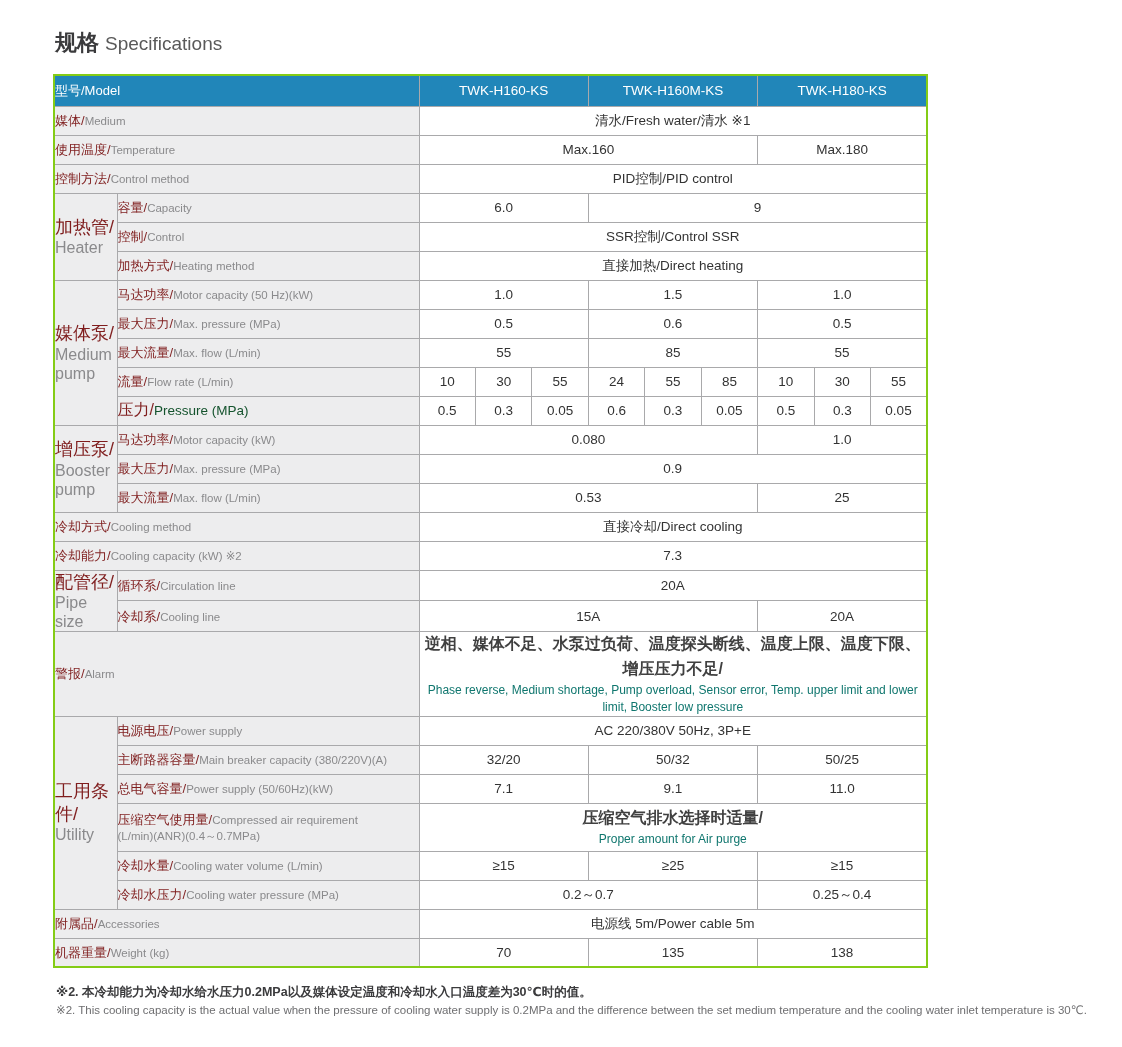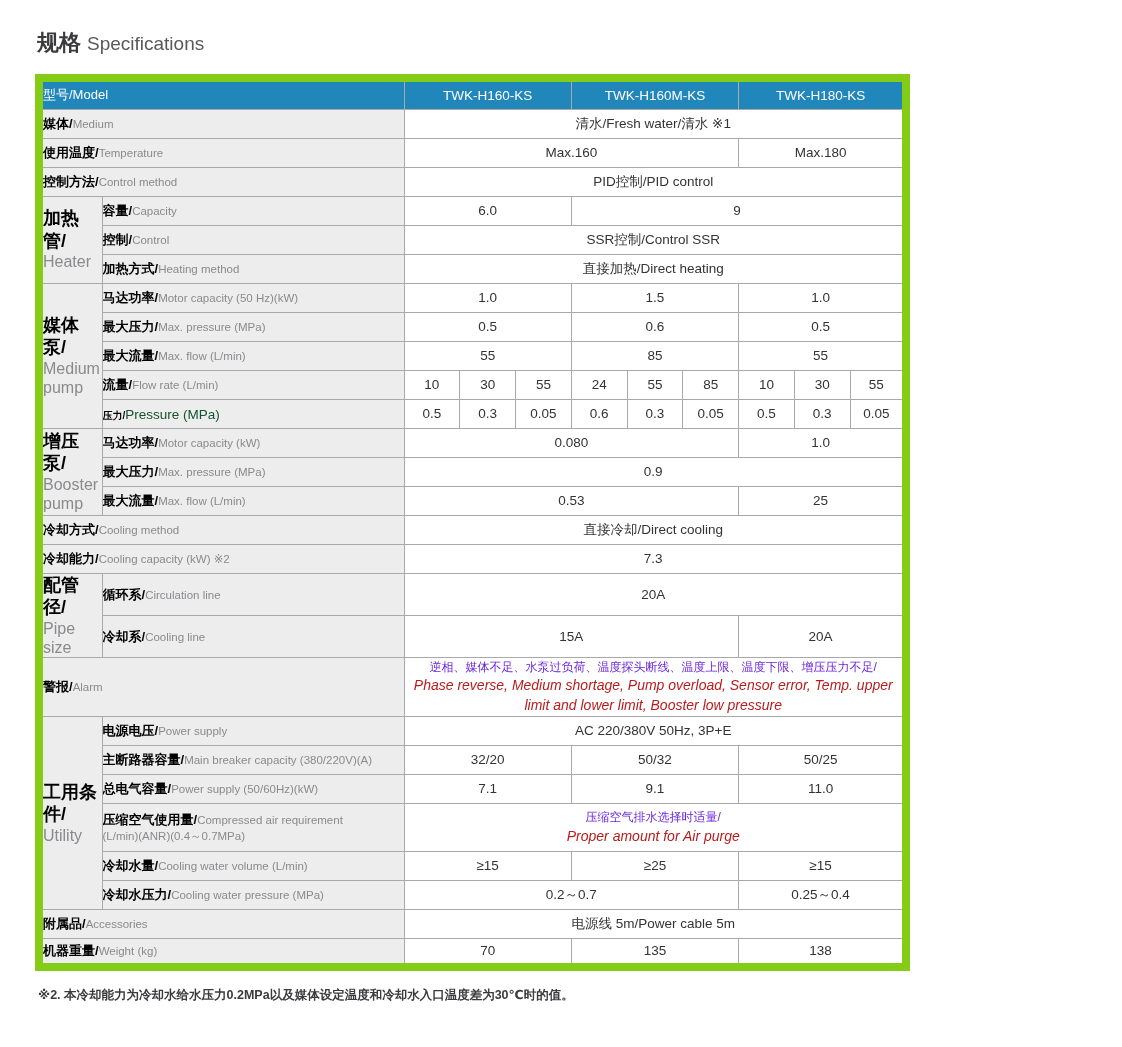--- a/index.html
+++ b/index.html
@@ -1,42 +1,42 @@
 <!DOCTYPE html>
 <html><head>
 <meta charset="utf-8">
 <style>
   html,body{margin:0;padding:0;background:#fff;}
   body{width:1122px;height:1047px;overflow:hidden;
        font-family:"Liberation Sans","DejaVu Sans",sans-serif;color:#3b3b3d;}
-  .page{padding:28px 20px 0 35px;}
+  .page{padding:28px 20px 0 35px;margin-left:18px;}
   .title{margin:0 0 16px 2px;}
   .t-zh{font-size:22px;font-weight:bold;color:#3a3a3c;}
   .t-en{font-size:19px;color:#595959;margin-left:6px;}
-  table.spec{border-collapse:collapse;table-layout:fixed;width:875px;border:8px solid #84cc16;}
+  table.spec{border-collapse:collapse;table-layout:fixed;width:875px;border:2px solid #84cc16;}
   table.spec tr{height:29px;}
   table.spec tr.hh{height:31px;}
   table.spec tr.h58{height:58px;}
   table.spec tr.h48{height:48px;}
   table.spec td{border:1px solid #a9a9ab;vertical-align:middle;padding:0;overflow:hidden;}
   td.hl,td.hm{background:#2186b9;color:#fff;border-color:#8c8c8e;}
   td.hl{text-align:left;padding-left:9px;font-size:13px;}
   td.hm{text-align:center;font-size:13.5px;}
   td.lbl{background:#ededee;text-align:left;padding-left:9px;padding-right:4px;}
   td.grp{background:#ededee;text-align:left;padding:2px 2px 2px 7px;}
   td.val{background:#fff;text-align:center;font-size:13.5px;color:#333;}
-  .zh{font-weight:bold;color:#000000;font-size:13px;}
+  .zh{font-weight:normal;color:#7f1d1d;font-size:13px;}
   .en{color:#8a8a8c;font-size:11.5px;}
   .en2{display:block;color:#8a8a8c;font-size:11.5px;line-height:1.25;}
   td.grp .zh{display:block;font-size:18px;line-height:1.25;}
   td.grp .en{display:block;font-size:16px;line-height:1.2;}
-  td.lbl.strongline .zh{font-size:10px;}
+  td.lbl.strongline .zh{font-size:16px;}
   td.lbl.strongline .en{color:#14532d;font-size:13.5px;font-weight:normal;}
-  .v-zh{display:block;font-size:12px;color:#6d28d9;line-height:1.55;}
-  .v-en{display:block;font-size:14px;color:#b91c1c;line-height:1.4;font-style:italic;}
+  .v-zh{display:block;font-size:16px;color:#404040;line-height:1.55;font-weight:bold;}
+  .v-en{display:block;font-size:12px;color:#0f766e;line-height:1.4;}
   .footnotes{margin:15px 0 0 3px;}
   .fn-zh{font-size:12.5px;font-weight:bold;color:#3b3b3d;line-height:1.55;}
   .fn-en{font-size:11.5px;color:#6e6e70;line-height:1.45;}
 </style>
 </head>
 <body>
 
 <div class="page">
 
   <div class="title">
@@ -244,15 +244,16 @@
       <td class="lbl" colspan="2"><span class="zh">机器重量/</span><span class="en">Weight (kg)</span></td>
       <td class="val" colspan="3">70</td>
       <td class="val" colspan="3">135</td>
       <td class="val" colspan="3">138</td>
     </tr>
   </tbody>
     </table>
 
   <div class="footnotes">
     <div class="fn-zh">※2. 本冷却能力为冷却水给水压力0.2MPa以及媒体设定温度和冷却水入口温度差为30℃时的值。</div>
+    <div class="fn-en">※2. This cooling capacity is the actual value when the pressure of cooling water supply is 0.2MPa and the difference between the set medium temperature and the cooling water inlet temperature is 30℃.</div>
   </div>
 
 </div>
 
 </body></html>

